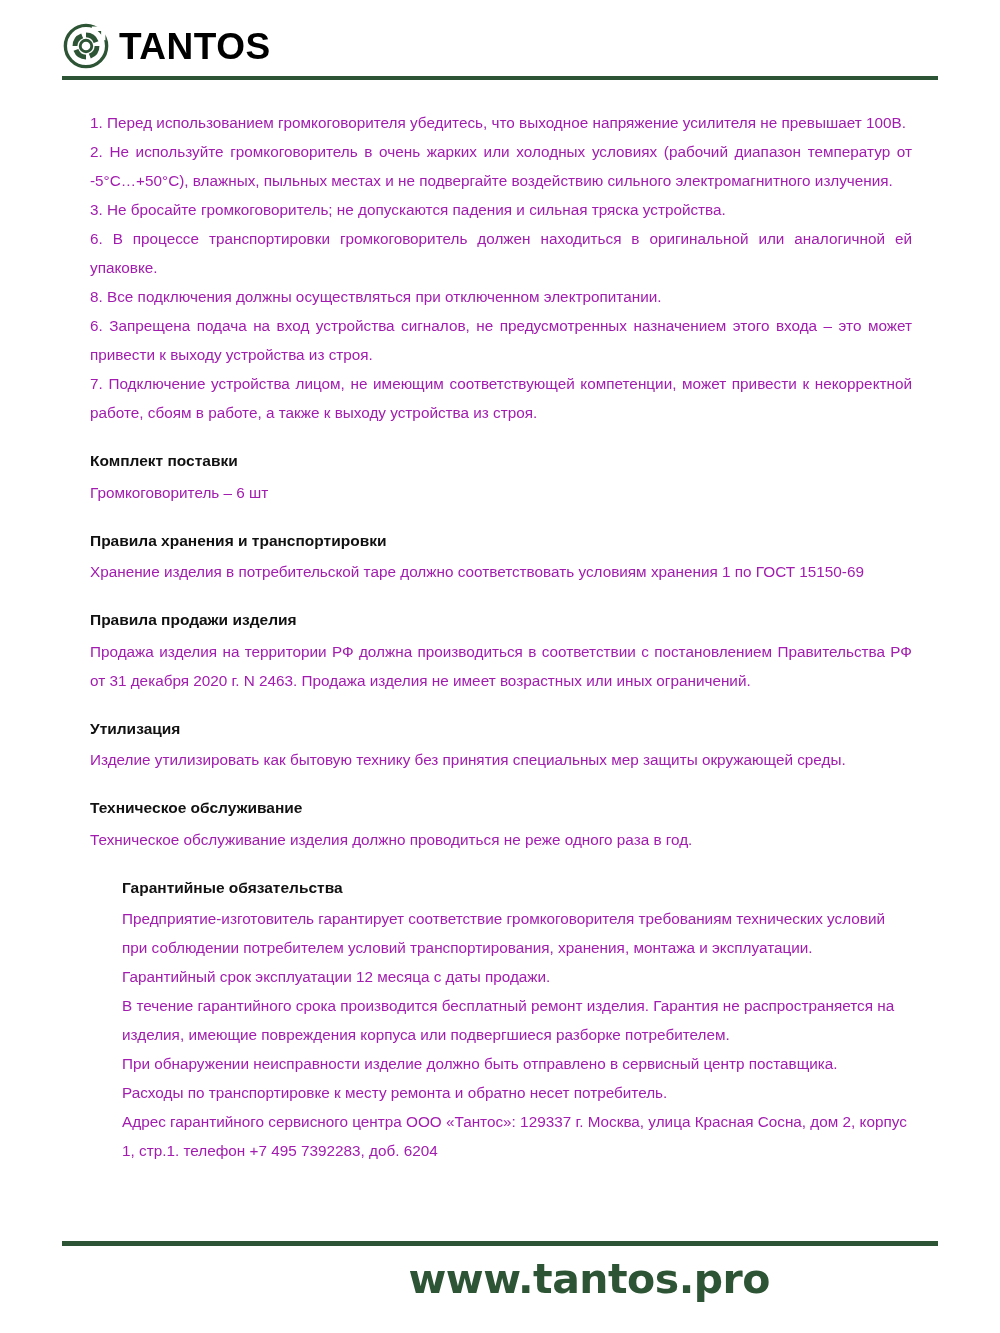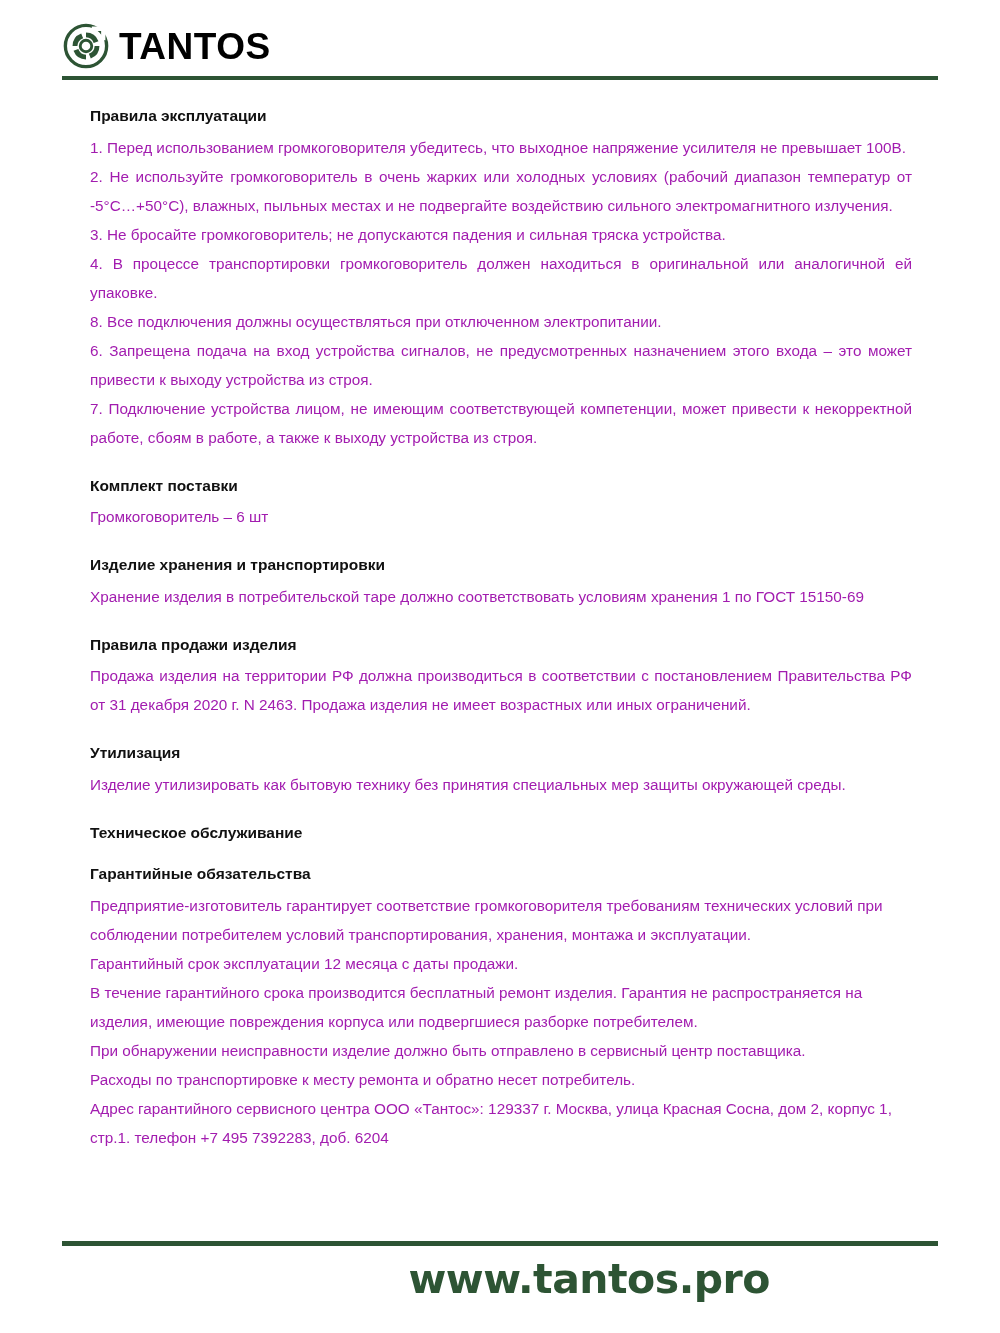--- a/index.html
+++ b/index.html
@@ -81,20 +81,21 @@
     text-justify: inter-word;
   }
   .para.nojust {
     text-align: left;
   }
   .block {
     margin: 0 0 26px 0;
   }
   .block:last-child {
     margin-bottom: 0;
+    margin-left: 32px;
   }
 
   
   .page-footer {
     position: absolute;
     left: 0;
     bottom: 0;
     width: 832px;
     height: 96px;
   }
@@ -134,52 +135,52 @@
       <path d="M62 14 L86 14 L86 38" fill="none" stroke="#ffffff" stroke-width="9"></path>
     </svg>
     <span class="logo-wordmark">TANTOS</span>
   </div>
   <div class="header-rule"></div>
 </div>
 
 <main class="content">
 
   <section class="block">
-    <h2 class="sec-heading">Правила эксплуатации</h2>
     <p class="para">1. Перед использованием громкоговорителя убедитесь, что выходное напряжение усилителя не превышает 100В.</p>
     <p class="para">2. Не используйте громкоговоритель в очень жарких или холодных условиях (рабочий диапазон температур от -5°С…+50°С), влажных, пыльных местах и не подвергайте воздействию сильного электромагнитного излучения.</p>
     <p class="para nojust">3. Не бросайте громкоговоритель; не допускаются падения и сильная тряска устройства.</p>
-    <p class="para">4. В процессе транспортировки громкоговоритель должен находиться в оригинальной или аналогичной ей упаковке.</p>
+    <p class="para">6. В процессе транспортировки громкоговоритель должен находиться в оригинальной или аналогичной ей упаковке.</p>
     <p class="para nojust">8. Все подключения должны осуществляться при отключенном электропитании.</p>
     <p class="para">6. Запрещена подача на вход устройства сигналов, не предусмотренных назначением этого входа – это может привести к выходу устройства из строя.</p>
     <p class="para">7. Подключение устройства лицом, не имеющим соответствующей компетенции, может привести к некорректной работе, сбоям в работе, а также к выходу устройства из строя.</p>
   </section>
 
   <section class="block">
     <h2 class="sec-heading">Комплект поставки</h2>
     <p class="para nojust">Громкоговоритель – 6 шт</p>
   </section>
 
   <section class="block">
-    <h2 class="sec-heading">Изделие хранения и транспортировки</h2>
+    <h2 class="sec-heading">Правила хранения и транспортировки</h2>
     <p class="para nojust">Хранение изделия в потребительской таре должно соответствовать условиям хранения 1 по ГОСТ 15150-69</p>
   </section>
 
   <section class="block">
     <h2 class="sec-heading">Правила продажи изделия</h2>
     <p class="para">Продажа изделия на территории РФ должна производиться в соответствии с постановлением Правительства РФ от 31 декабря 2020 г. N 2463. Продажа изделия не имеет возрастных или иных ограничений.</p>
   </section>
 
   <section class="block">
     <h2 class="sec-heading">Утилизация</h2>
     <p class="para nojust">Изделие утилизировать как бытовую технику без принятия специальных мер защиты окружающей среды.</p>
   </section>
 
   <section class="block">
     <h2 class="sec-heading">Техническое обслуживание</h2>
+    <p class="para nojust">Техническое обслуживание изделия должно проводиться не реже одного раза в год.</p>
   </section>
 
   <section class="block">
     <h2 class="sec-heading">Гарантийные обязательства</h2>
     <p class="para nojust">Предприятие-изготовитель гарантирует соответствие громкоговорителя требованиям технических условий при соблюдении потребителем условий транспортирования, хранения, монтажа и эксплуатации.</p>
     <p class="para nojust">Гарантийный срок эксплуатации 12 месяца с даты продажи.</p>
     <p class="para nojust">В течение гарантийного срока производится бесплатный ремонт изделия. Гарантия не распространяется на изделия, имеющие повреждения корпуса или подвергшиеся разборке потребителем.</p>
     <p class="para nojust">При обнаружении неисправности изделие должно быть отправлено в сервисный центр поставщика.</p>
     <p class="para nojust">Расходы по транспортировке к месту ремонта и обратно несет потребитель.</p>
     <p class="para nojust">Адрес гарантийного сервисного центра ООО «Тантос»: 129337 г. Москва, улица Красная Сосна, дом 2, корпус 1, стр.1. телефон +7 495 7392283, доб. 6204</p>

